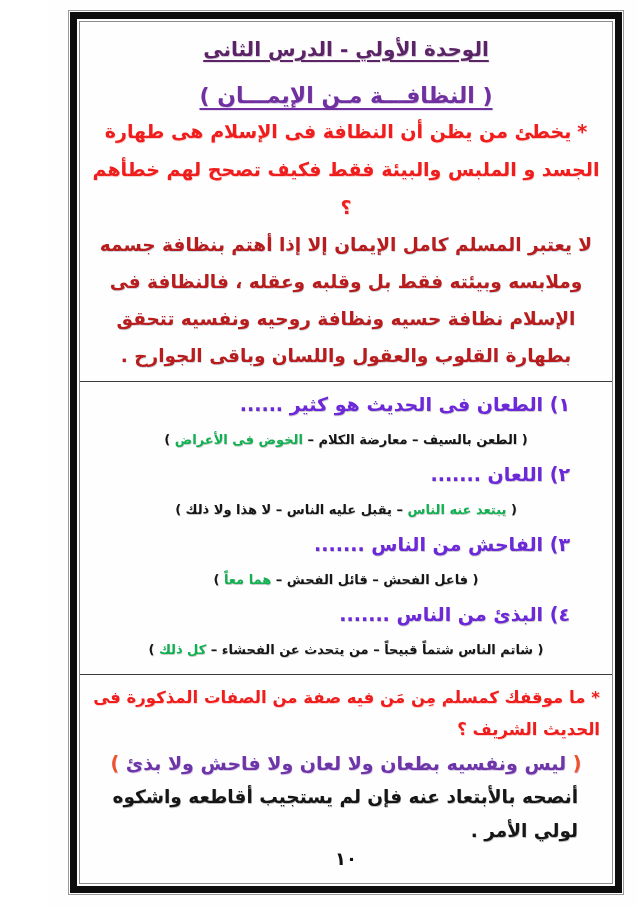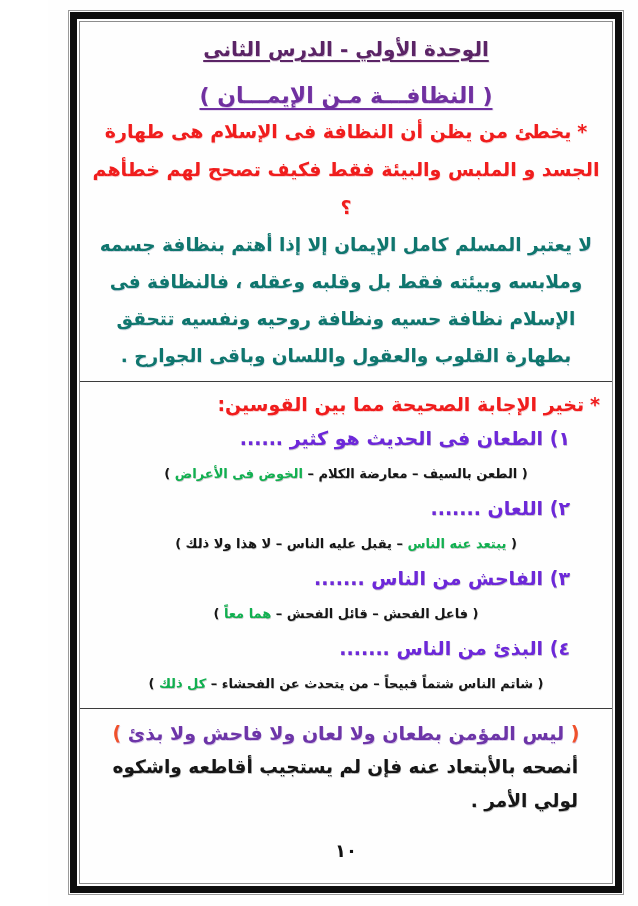--- a/index.html
+++ b/index.html
@@ -37,21 +37,21 @@
     text-decoration:underline; text-underline-offset:4px;
     text-shadow:0.6px 0.6px 0 rgba(90,40,100,.25);
   }
   .title2 {
     color:#7030a0; font-size:22px; line-height:32px; margin-top:16px;
     text-decoration:underline; text-underline-offset:5px;
     text-shadow:0.6px 0.6px 0 rgba(112,48,160,.25);
   }
 
   .red   { color:#f01d1d; }
-  .navy  { color:#0f766e; }
+  .navy  { color:#b91c1c; }
   .green { color:#11b050; }
 
   .qa1 { }
   .qa1 .q { font-size:19px; line-height:38px; text-align:center; text-shadow:0.5px 0.5px 0 rgba(220,30,30,.2); }
   .qa1 .a { font-size:18.5px; line-height:37px; text-align:center; text-shadow:0.5px 0.5px 0 rgba(30,58,110,.2); }
 
   .sep {
     border:none; border-top:1.6px solid #3c3c3c;
     margin:7px -12px 5px; height:0;
   }
@@ -87,21 +87,20 @@
         </header>
 
         <section class="qa1">
           <p class="q red"><span class="bullet">*</span><span>يخطئ من يظن أن النظافة فى الإسلام هى طهارة الجسد و الملبس والبيئة فقط فكيف تصحح لهم خطأهم ؟</span></p>
           <p class="a navy">لا يعتبر المسلم كامل الإيمان إلا إذا أهتم بنظافة جسمه وملابسه وبيئته فقط بل وقلبه وعقله ، فالنظافة فى الإسلام نظافة حسيه ونظافة روحيه ونفسيه تتحقق بطهارة القلوب والعقول واللسان وباقى الجوارح .</p>
         </section>
 
         <hr class="sep">
 
         <section class="mcq">
-          <p class="heading red"><span class="bullet">*</span><span>تخير الإجابة الصحيحة مما بين القوسين:</span></p>
 
           <div>
             <p class="stem"><span>١)</span> <span>الطعان فى الحديث هو كثير ......</span></p>
             <p class="opts"><span>( الطعن بالسيف – معارضة الكلام – </span><span class="green">الخوض فى الأعراض</span><span> )</span></p>
           </div>
 
           <div>
             <p class="stem"><span>٢)</span> <span>اللعان .......</span></p>
             <p class="opts"><span>( </span><span class="green">يبتعد عنه الناس</span><span> – يقبل عليه الناس – لا هذا ولا ذلك )</span></p>
           </div>
@@ -113,21 +112,22 @@
 
           <div>
             <p class="stem"><span>٤)</span> <span>البذئ من الناس .......</span></p>
             <p class="opts"><span>( شاتم الناس شتماً قبيحاً – من يتحدث عن الفحشاء – </span><span class="green">كل ذلك</span><span> )</span></p>
           </div>
         </section>
 
         <hr class="sep">
 
         <section class="qa2">
-          <p class="hadith"><span class="paren">( </span><span>ليس المؤمن بطعان ولا لعان ولا فاحش ولا بذئ</span><span class="paren"> )</span></p>
+          <p class="q red"><span class="bullet">*</span><span>ما موقفك كمسلم مِن مَن فيه صفة من الصفات المذكورة فى الحديث الشريف ؟</span></p>
+          <p class="hadith"><span class="paren">( </span><span>ليس ونفسيه بطعان ولا لعان ولا فاحش ولا بذئ</span><span class="paren"> )</span></p>
           <p class="a">أنصحه بالأبتعاد عنه فإن لم يستجيب أقاطعه واشكوه لولي الأمر .</p>
         </section>
 
         <div class="page-number">١٠</div>
 
       </div>
     </div>
   </div>
 </div>
 

